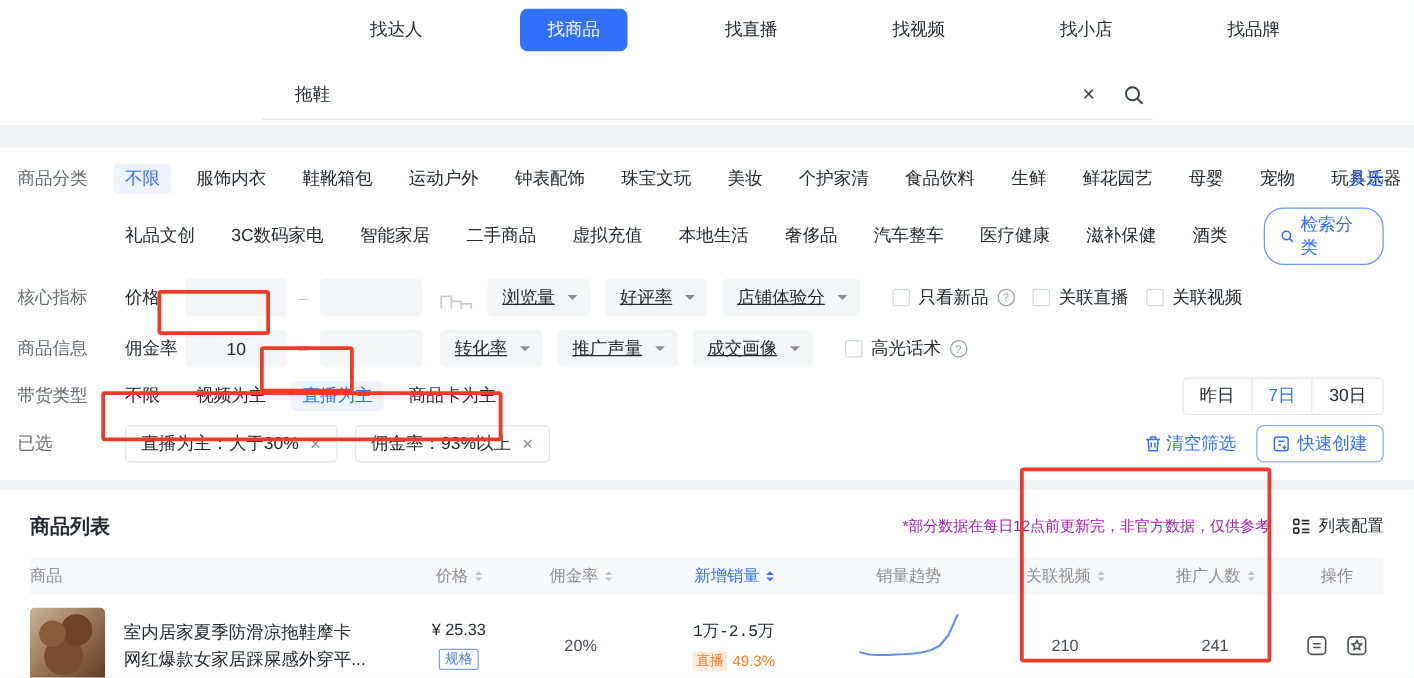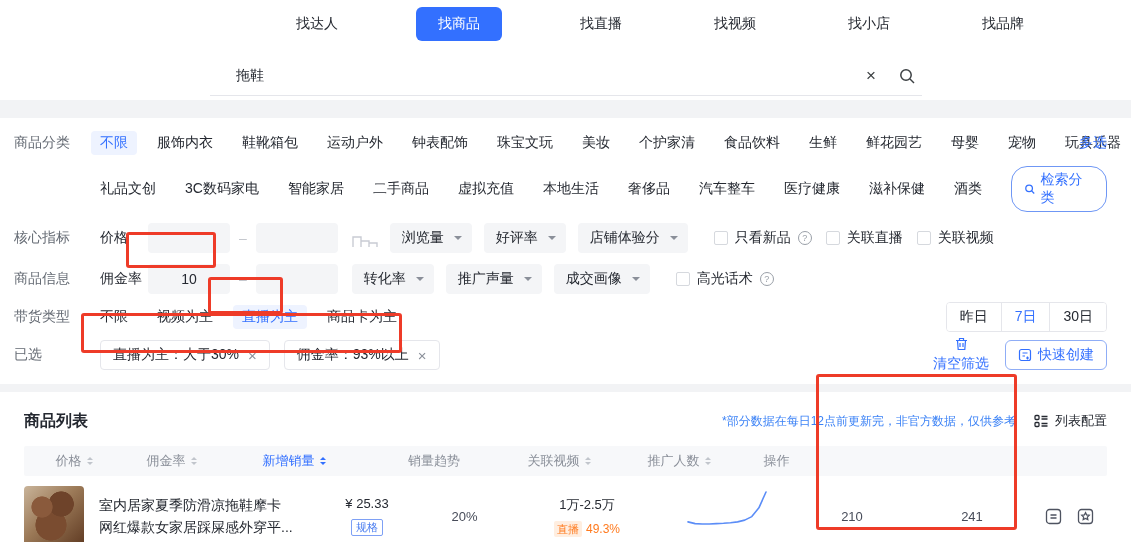--- a/index.html
+++ b/index.html
@@ -41,21 +41,21 @@
   .num-input {
     width:82px; height:30px; background:#f4f5f7; border:none; border-radius:4px;
     text-align:center; font-size:14px; color:#252931; outline:none;
   }
   .dash { color:#c5c8ce; margin:0 9px; }
   .dash::before { content:"–"; }
   .hist-icon { margin:0 12px 0 14px; display:flex; }
 
   .dropdown {
     display:inline-flex; align-items:center; gap:10px; background:#f4f5f7; border-radius:4px;
-    height:30px; padding:0 10px 0 12px; margin-right:12px; cursor:pointer; color:#252931;
+    height:30px; padding:0 10px 0 12px; margin-right:12px; cursor:pointer; color:#252931;text-decoration:underline;
   }
   .caret { width:0; height:0; border:4px solid transparent; border-top-color:#8a8f99; margin-top:4px; }
 
   .chk-item { display:inline-flex; align-items:center; gap:7px; margin-left:14px; cursor:pointer; }
   .chk { width:14px; height:14px; border:1px solid #d6d9de; border-radius:2px; background:#fff; flex:none; }
   .help { width:14px; height:14px; border:1px solid #9aa0a8; border-radius:50%; color:#9aa0a8;
           font-size:9px; display:inline-flex; align-items:center; justify-content:center; }
   .help::after { content:"?"; }
 
   .seg { display:flex; border:1px solid #e5e6eb; border-radius:4px; overflow:hidden; }
@@ -63,27 +63,27 @@
   .seg-btn:first-child { border-left:none; }
   .seg-btn.active { color:#3370ff; }
 
   .tag { display:inline-flex; align-items:center; gap:9px; border:1px solid #e5e6eb; border-radius:4px;
          padding:5px 12px; margin-right:14px; background:#fff; cursor:default; }
   .tag-x { color:#8a8f99; cursor:pointer; line-height:1; font-size:15px; }
   .tag-x::before { content:"×"; }
 
   .quick-create { display:inline-flex; align-items:center; gap:6px; border:1px solid #8fadf6; color:#3370ff;
                   border-radius:6px; padding:5px 12px; margin-left:16px; cursor:pointer; background:#fff; font-size:14px; }
-  .clear-filters { display:inline-flex; align-items:center; gap:4px; color:#3370ff; cursor:pointer; font-size:14px;flex-direction:column; }
+  .clear-filters { display:inline-flex; align-items:center; gap:4px; color:#3370ff; cursor:pointer; font-size:14px; }
 
   
   .list-card { margin-top:8px; padding:16px 0 0; height:166px; }
   .list-head { display:flex; align-items:center; padding:0 24px; position:relative; height:26px; }
   .list-title { font-size:16px; font-weight:bold; color:#252931; }
-  .list-note { color:#3b82f6; font-size:12px; margin-right:18px; }
+  .list-note { color:#a21caf; font-size:12px; margin-right:18px; }
   .list-config { display:inline-flex; align-items:center; gap:6px; color:#252931; font-size:13px; cursor:pointer; }
 
   .table { padding:0 24px; margin-top:12px; }
   .trow { display:flex; align-items:center; }
   .thead { background:#f7f8fa; border-radius:2px; height:30px; color:#8a8f99; font-size:13px; }
   .cell { display:flex; align-items:center; justify-content:center; gap:3px; }
   .col-product { flex:1; justify-content:flex-start; }
   .col-price { width:100px; }
   .col-comm { width:95px; }
   .col-sales { width:150px; }
@@ -106,21 +106,21 @@
       radial-gradient(circle at 30% 35%, #8a5a3c 0 18%, transparent 19%),
       radial-gradient(circle at 62% 30%, #6e432a 0 22%, transparent 23%),
       radial-gradient(circle at 45% 65%, #7a4c30 0 30%, transparent 31%),
       linear-gradient(135deg,#c9b49a 0%, #9c7a58 45%, #5f3a22 100%);
   }
   .prod-titles { line-height:22px; font-size:14px; color:#252931; }
   .price-txt { font-size:13px; color:#252931; }
   .spec-badge { display:inline-block; margin-top:5px; font-size:11px; color:#4a7df0;
                 border:1px solid #7ea0f5; border-radius:2px; padding:0 4px; line-height:15px; }
   .cell-stack { display:flex; flex-direction:column; align-items:center; }
-  .sales-txt { font-size:13px; color:#252931; }
+  .sales-txt { font-size:13px; color:#252931;font-family:Liberation Mono, monospace; }
   .live-line { display:flex; align-items:center; gap:4px; margin-top:4px; }
   .live-badge { background:#ffeee0; color:#ff7a1e; font-size:11px; padding:0 3px; line-height:16px; border-radius:2px; }
   .live-share { color:#ff7a1e; font-size:12px; }
   .num-val { font-size:13px; color:#474c59; }
   .action-btn { display:inline-flex; cursor:pointer; margin:0 6px; }
   .trend-svg { margin-bottom:16px; }
 
   
   .anno { position:absolute; border:3px solid #ee3b28; border-radius:3px; pointer-events:none; z-index:40; }
   .anno-1 { left:126px; top:232px; width:90px;  height:36px; }
@@ -313,20 +313,21 @@
           <rect x="1" y="8.5" width="4" height="4" rx="1"></rect>
             <path d="M7.5 9.5 h6 M7.5 12 h6"></path>
         </svg>
         <span>列表配置</span>
       </span>
     </span>
   </div>
 
   <div class="table">
     <div class="trow thead">
+      <span class="cell col-product">商品</span>
       <span class="cell col-price">
         <span>价格</span>
         <span class="sort">
             <i class="up"></i>
             <i class="dn"></i>
           </span>
       </span>
       <span class="cell col-comm">
         <span>佣金率</span>
         <span class="sort">

